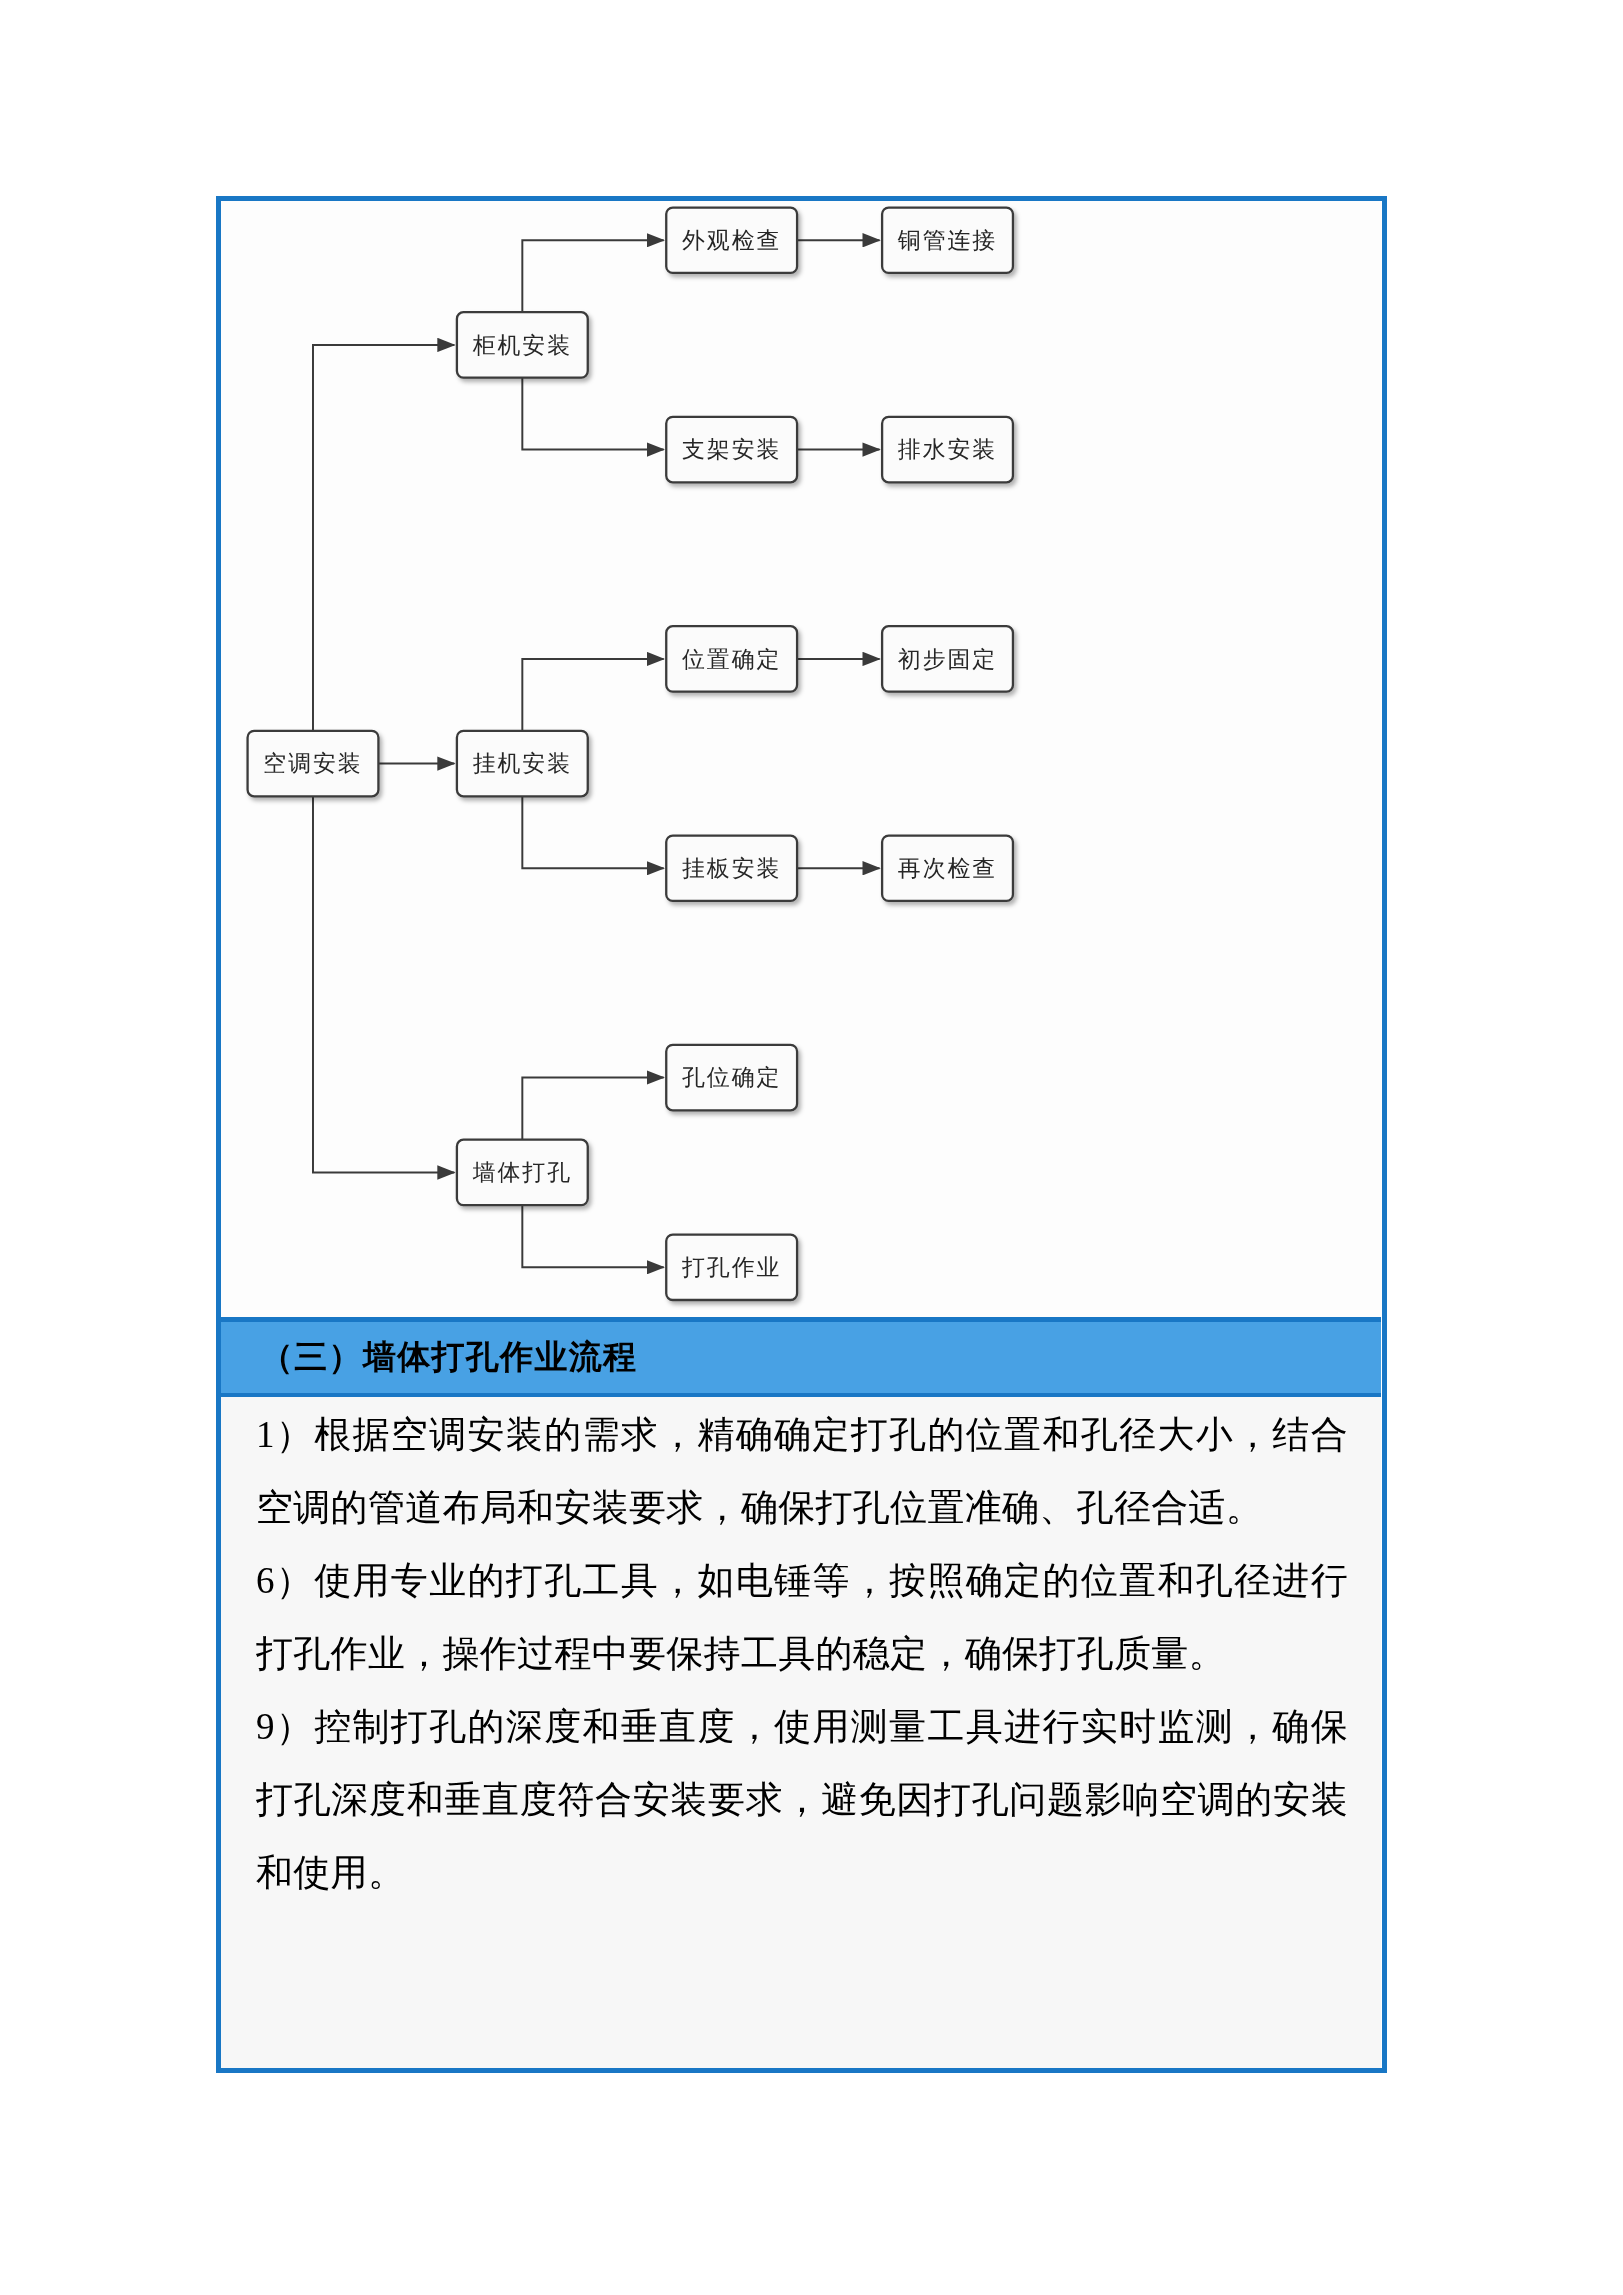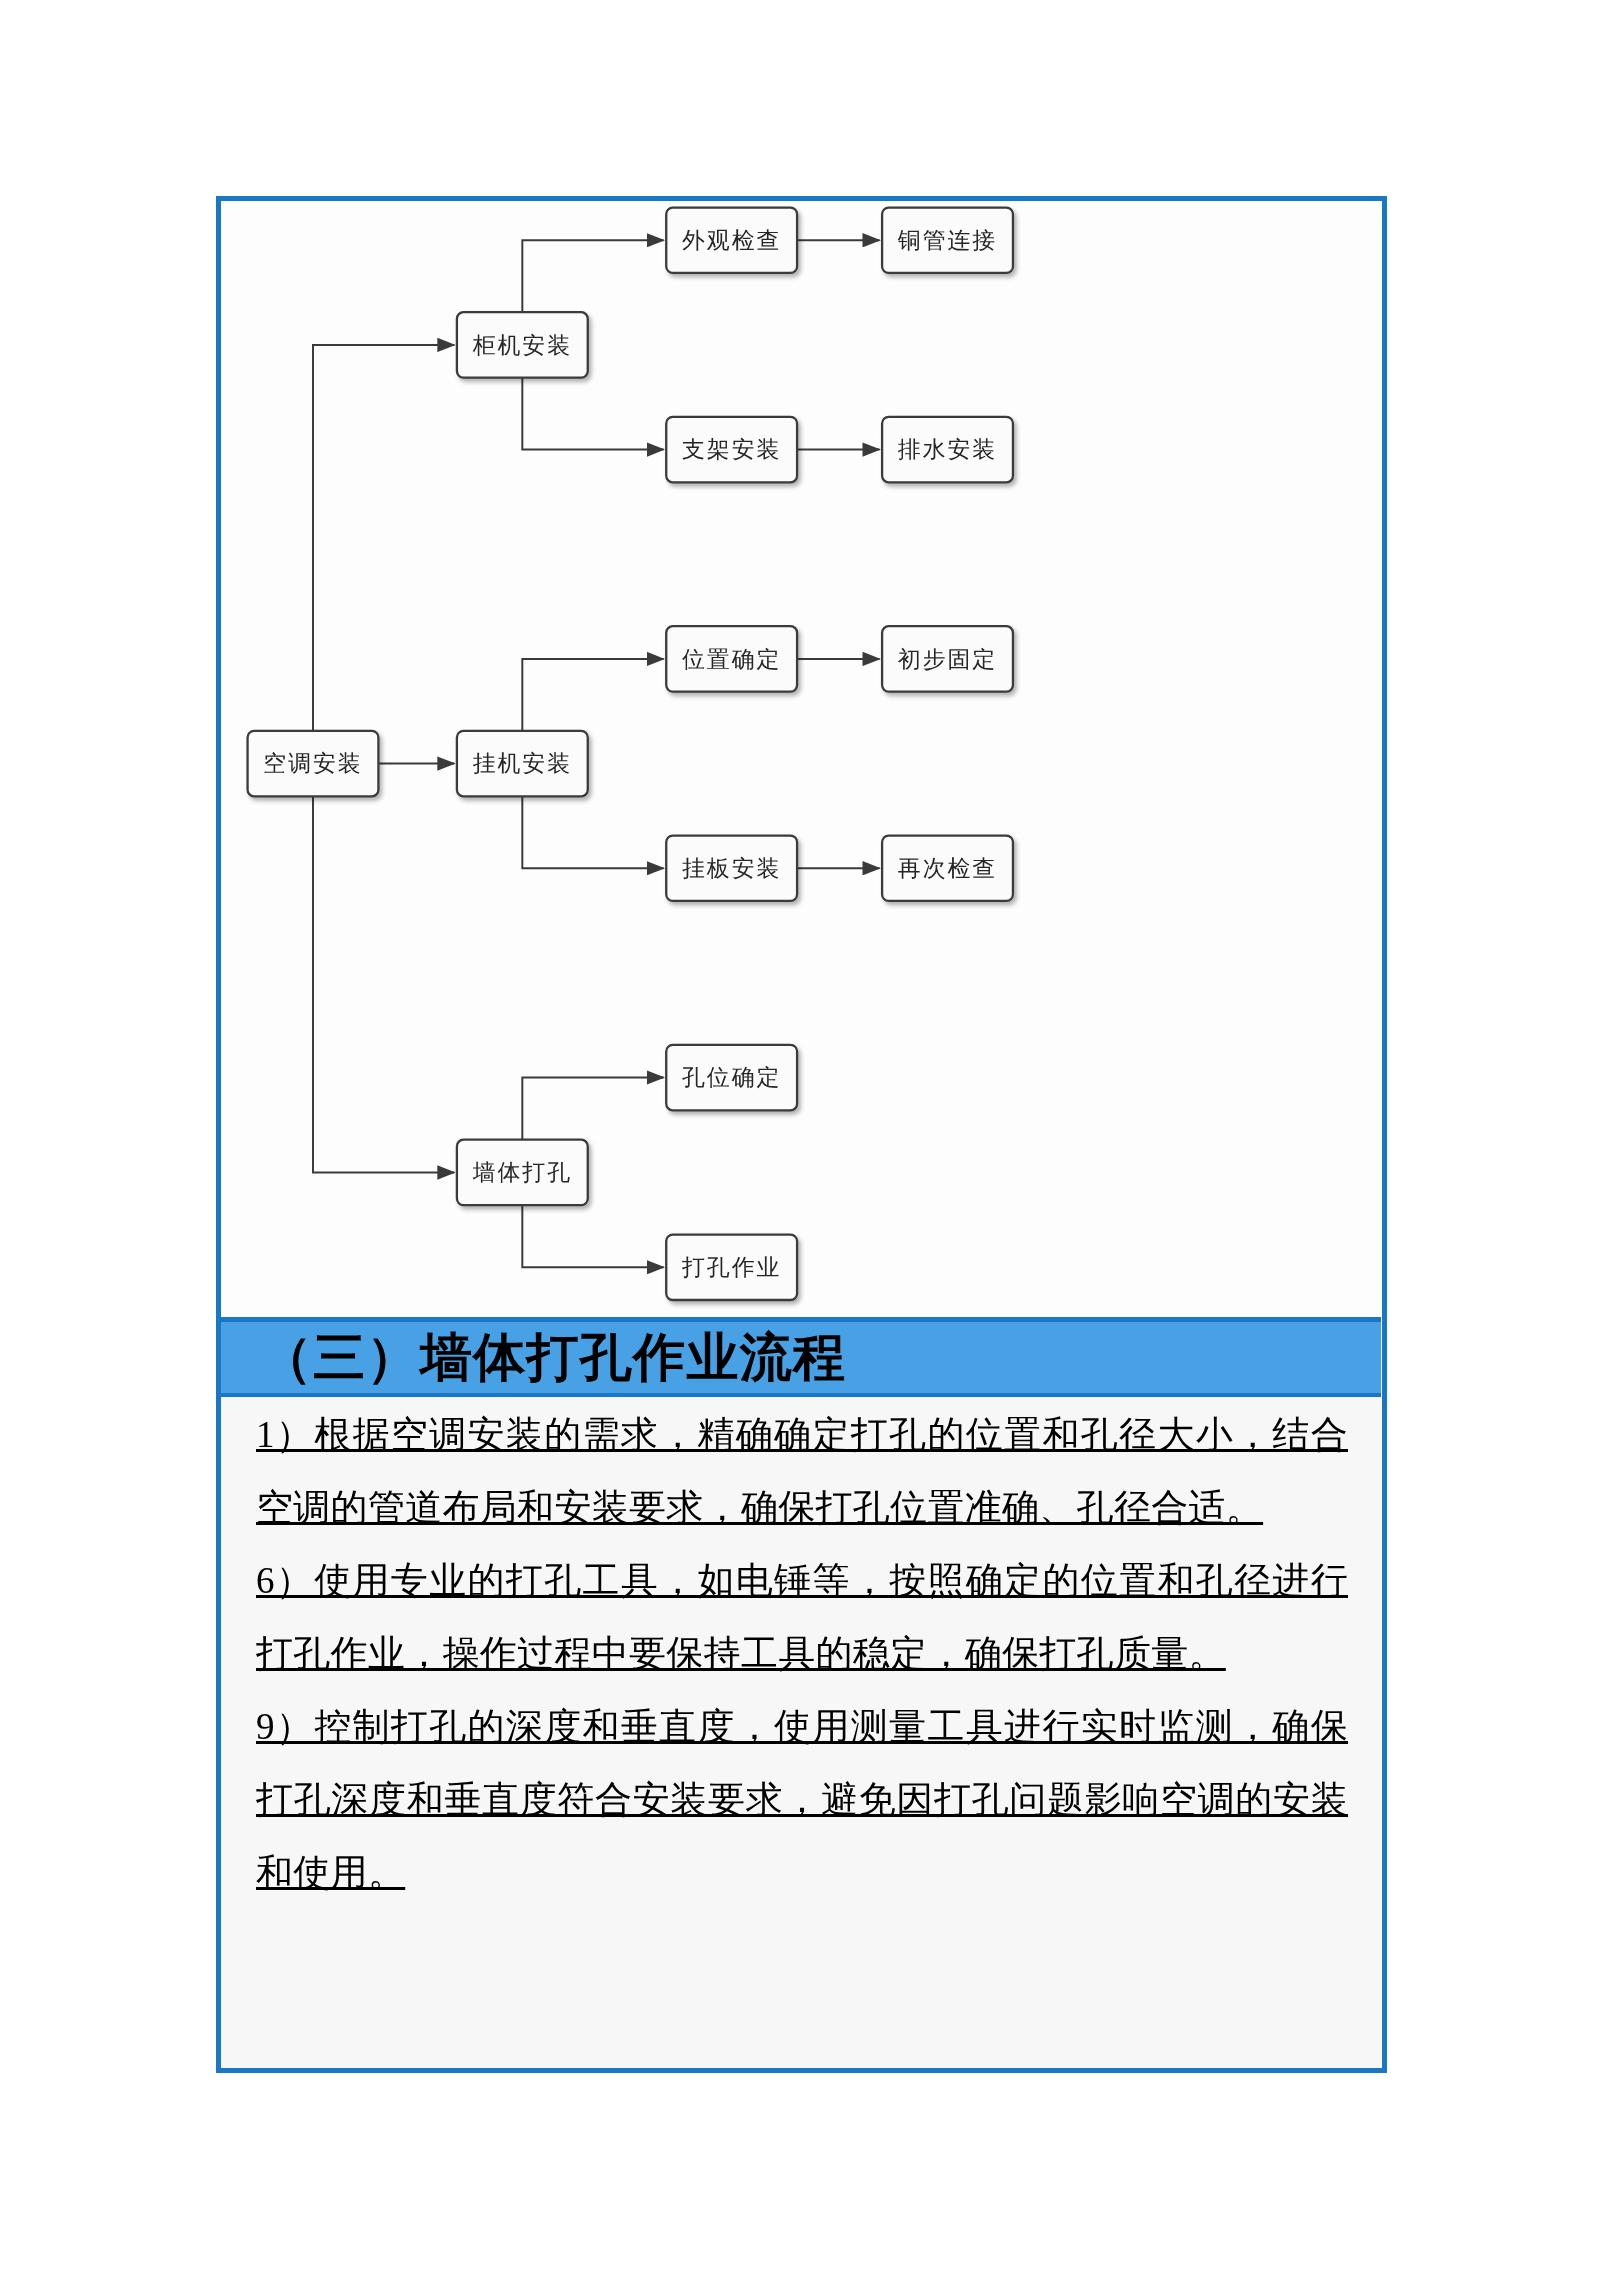--- a/index.html
+++ b/index.html
@@ -37,28 +37,28 @@
 
   .section-header{
     flex:none;height:80px;width:1160px;
     background:var(--header-fill);
     border-top:5.2px solid var(--border-blue);
     border-bottom:4.6px solid var(--border-blue);
     display:flex;align-items:center;
     padding-left:39px;
   }
   .section-header span{
-    font-size:52px;font-weight:bold;color:var(--text-color);
+    font-size:33px;font-weight:bold;color:var(--text-color);
     letter-spacing:1.3px;
     font-family:"Liberation Serif","DejaVu Serif",serif;
   }
 
   .text-area{
     flex:1;width:1160px;background:var(--text-bg);
-    padding:1.3px 33px 0 35px;overflow:hidden;text-decoration:underline;
+    padding:1.3px 33px 0 35px;overflow:hidden;
   }
   .text-area p{
     font-size:37px;line-height:73px;color:var(--text-color);
     text-align:justify;letter-spacing:0.3px;
     font-family:"Liberation Serif","DejaVu Serif",serif;
   }
 
   .page-number{
     position:absolute;left:0;top:2183px;width:100%;
     text-align:center;font-size:26px;color:#000000;

